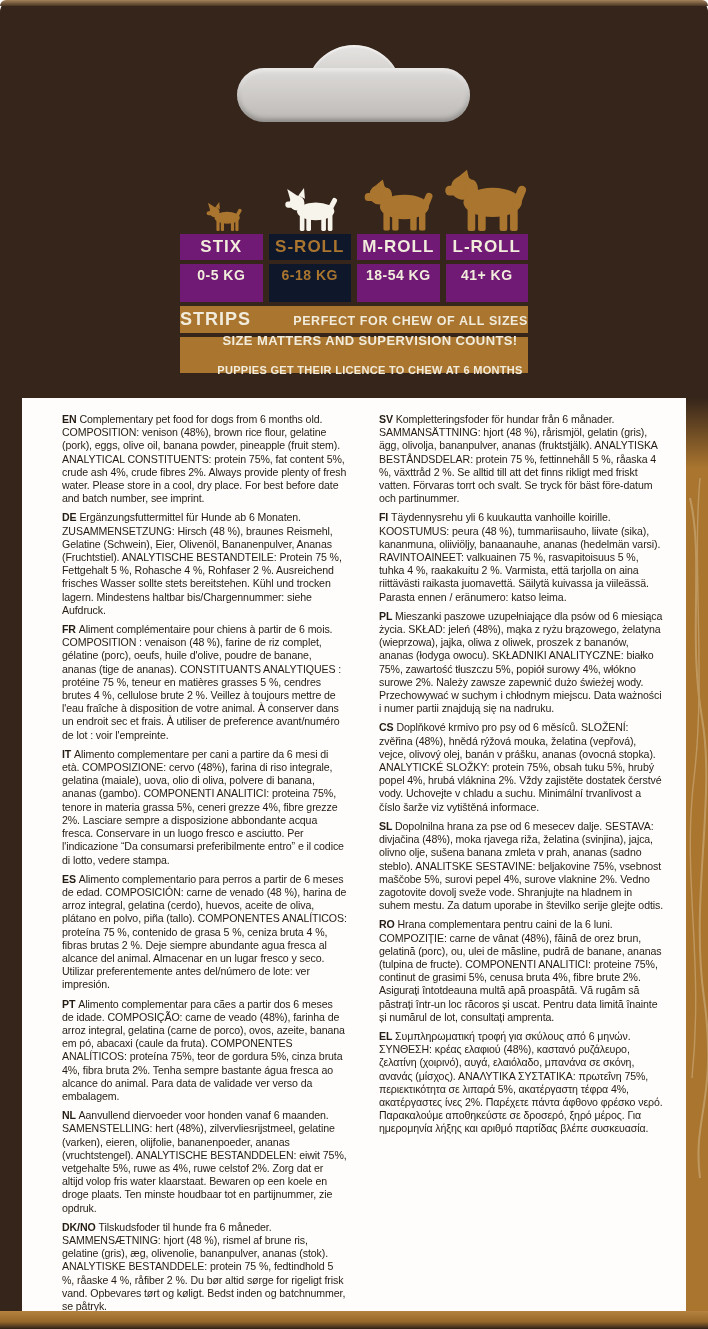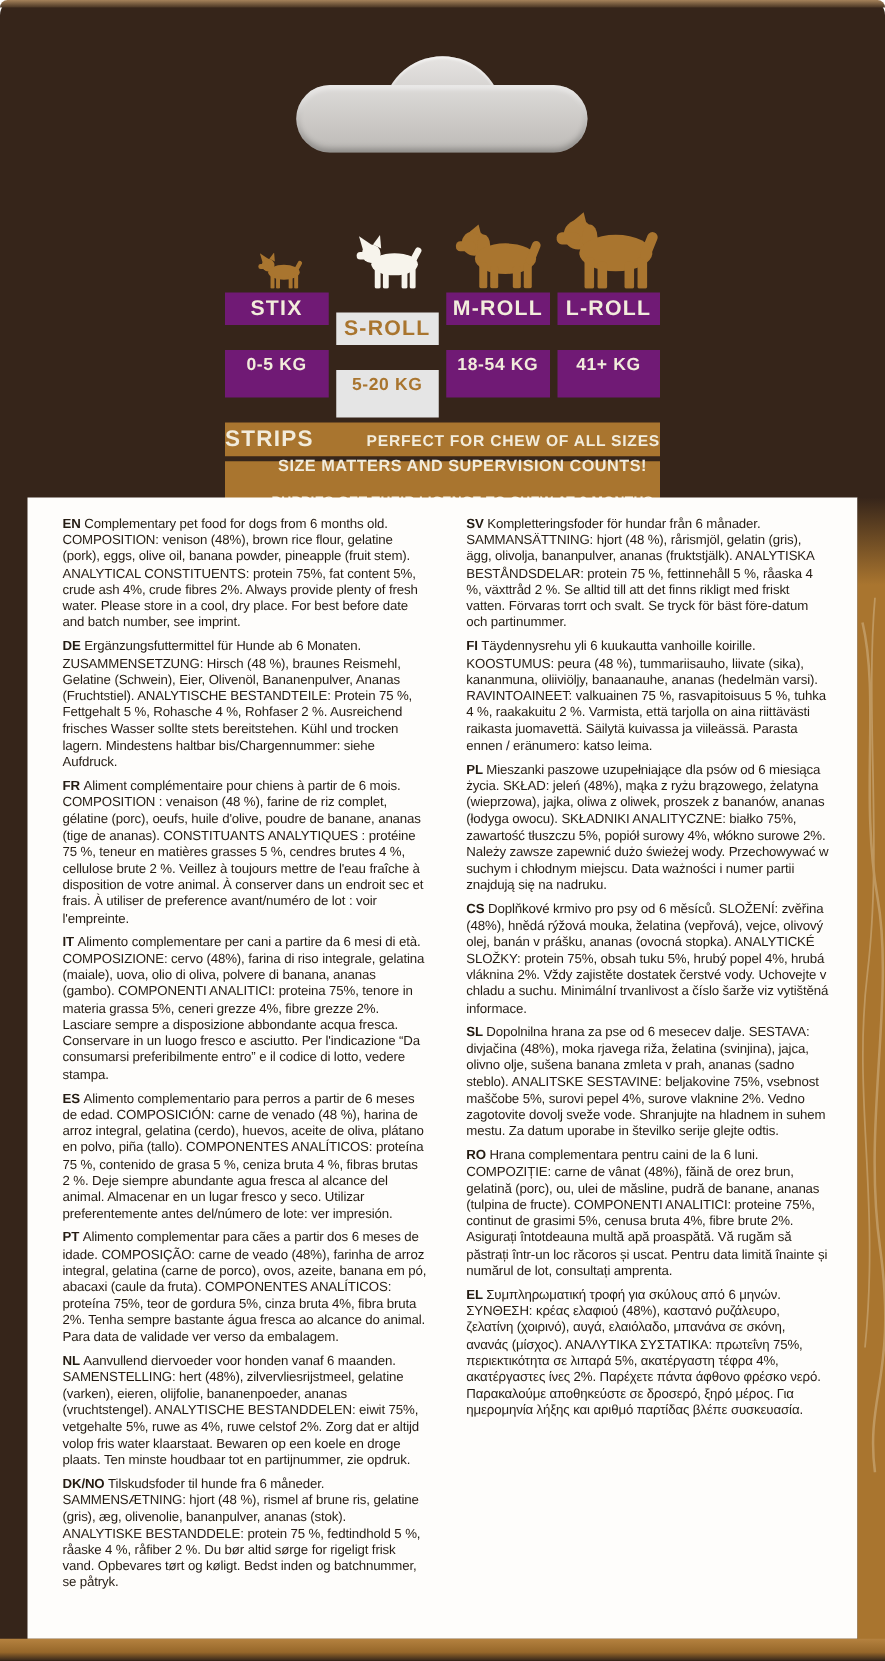--- a/index.html
+++ b/index.html
@@ -21,33 +21,33 @@
   .size-chart{position:absolute;left:180px;top:164px;width:348px;}
   .dogs-row{display:grid;grid-template-columns:repeat(4,1fr);align-items:end;justify-items:center;
             height:66px;}
   .dog{display:block;margin-bottom:-1px;}
   .dog-tan{fill:#a9752f;}
   .dog-white{fill:#f7f4ec;}
   .row4{display:grid;grid-template-columns:repeat(4,1fr);gap:6px;margin-top:4px;}
   .cell{background:#701a75;color:#f2ecdc;text-align:center;font-weight:700;}
   .cell.name{font-size:17px;line-height:26px;height:26px;letter-spacing:1px;}
   .cell.kg{font-size:14px;line-height:23px;height:38px;letter-spacing:.5px;}
-  .cell.hl{background:#e5e5e5;color:#a9752f;margin-top:16px;}
+  .cell.hl{background:#0f172a;color:#a9752f;}
   .strips-row{margin-top:4px;background:#a9752f;color:#f2ecdc;height:27px;
               display:flex;align-items:center;justify-content:space-between;gap:7px;}
   .strips-word{font-size:18px;font-weight:700;letter-spacing:1px;}
   .strips-rest{font-size:12.5px;font-weight:700;letter-spacing:.6px;padding-top:2px;}
   .notice-row{margin-top:4px;background:#a9752f;color:#f2ecdc;height:36px;
               display:flex;flex-direction:column;align-items:center;justify-content:center;padding-left:32px;}
   .notice-1{font-size:13px;font-weight:700;letter-spacing:.4px;line-height:15px;}
   .notice-2{font-size:11px;font-weight:700;letter-spacing:.3px;line-height:13px;margin-top:16px;}
 
   
   .panel{position:absolute;left:22px;top:398px;width:664px;height:913px;background:#fefdfb;}
-  .cols{display:flex;gap:32px;padding:15px 22px 0 28px;}
+  .cols{display:flex;gap:32px;padding:15px 22px 0 40px;}
   .col{flex:1;min-width:0;}
   .lang{margin:0 0 6px;font-size:10.6px;line-height:13.2px;color:#241b12;letter-spacing:-.1px;}
   .lang .code{font-weight:700;}
 
   
   .right-strip{position:absolute;right:0;top:398px;bottom:0;width:22px;
                background:linear-gradient(#36251a,#a9752f 70px,#a9752f);}
   .right-strip svg{position:absolute;top:80px;left:0;opacity:.35;}
   .bottom-strip{position:absolute;left:0;right:0;bottom:0;height:18px;
                 background:linear-gradient(#b5823f,#96672a 60%,#44301d 92%,#2c1f13);}
@@ -107,21 +107,21 @@
           </svg>
       </div>
       <div class="row4">
           <div class="cell name">STIX</div>
           <div class="cell name hl">S-ROLL</div>
           <div class="cell name">M-ROLL</div>
           <div class="cell name">L-ROLL</div>
         </div>
       <div class="row4">
           <div class="cell kg">0-5 KG</div>
-          <div class="cell kg hl">5-20 KG</div>
+          <div class="cell kg hl">6-18 KG</div>
           <div class="cell kg">18-54 KG</div>
           <div class="cell kg">41+ KG</div>
         </div>
       <div class="strips-row">
         <span class="strips-word">STRIPS</span>
         <span class="strips-rest">PERFECT FOR CHEW OF ALL SIZES</span>
       </div>
       <div class="notice-row">
         <span class="notice-1">SIZE MATTERS AND SUPERVISION COUNTS!</span>
         <span class="notice-2">PUPPIES GET THEIR LICENCE TO CHEW AT 6 MONTHS</span>

